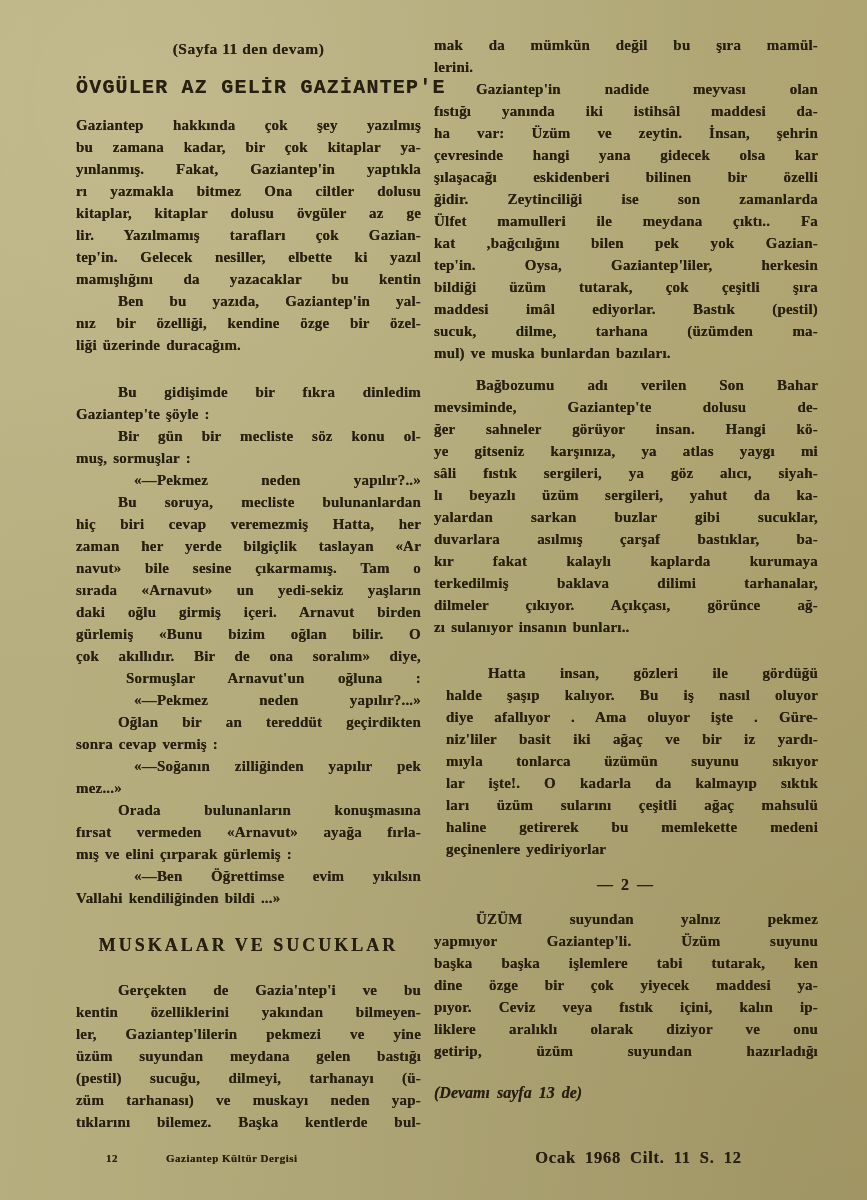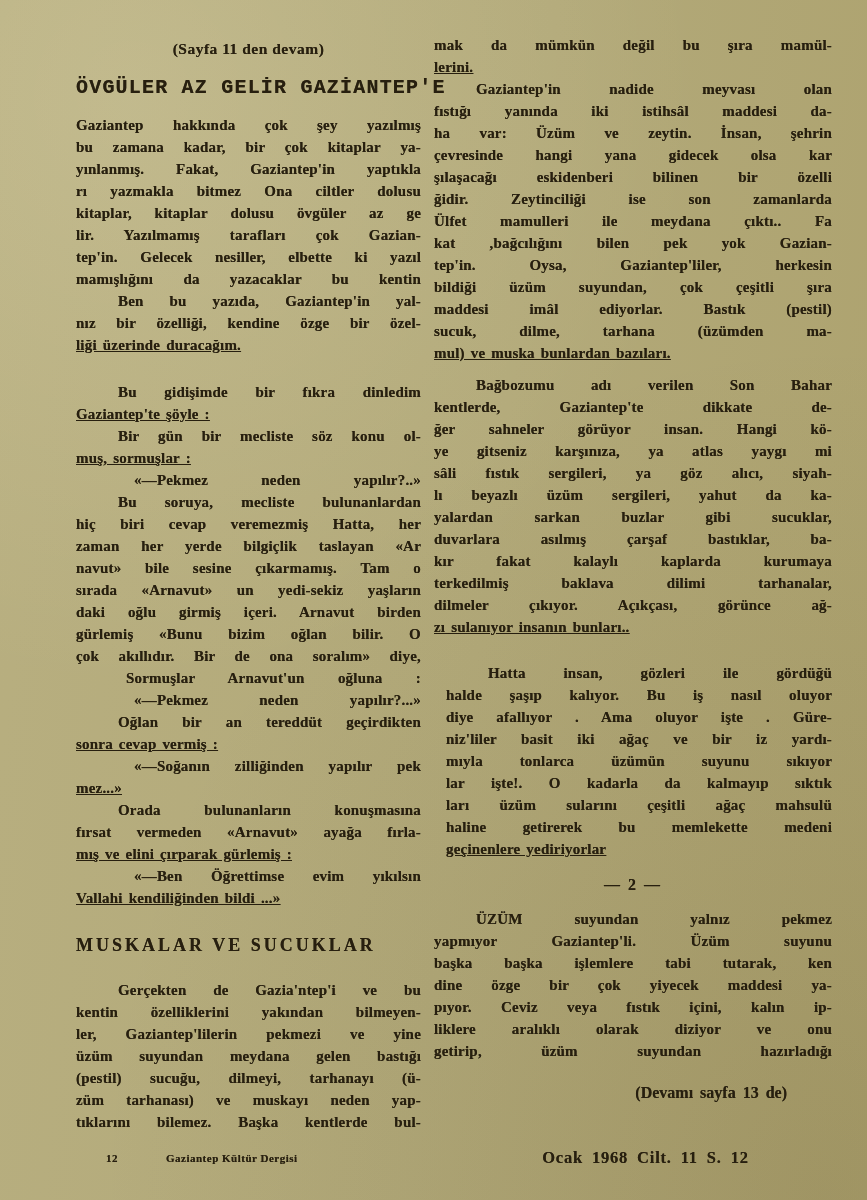--- a/index.html
+++ b/index.html
@@ -3,21 +3,21 @@
 <meta charset="utf-8">
 <style>
   html, body { margin: 0; padding: 0; background: #8a815a; }
   .page {
     position: relative;
     width: 867px;
     height: 1200px;
     box-sizing: border-box;
     overflow: hidden;
     display: flex;
-    padding: 34px 35px 30px 76px;
+    padding: 34px 49px 30px 76px;
     font-family: "Liberation Serif", "DejaVu Serif", serif;
     font-weight: 700;
     color: #271f0f;
     background:
       radial-gradient(120% 90% at 15% 8%, rgba(255,250,220,0.16), rgba(255,250,220,0) 55%),
       radial-gradient(140% 120% at 95% 100%, rgba(60,48,18,0.12), rgba(60,48,18,0) 60%),
       linear-gradient(97deg, #b8af80 0%, #b2a979 55%, #ada26e 100%);
     text-shadow: 0 0 0.6px rgba(39,31,15,0.75);
   }
   .col { display: flex; flex-direction: column; }
@@ -25,59 +25,61 @@
   .col-right { width: 398px; margin-left: 13px; }
 
   .line {
     font-size: 15px;
     line-height: 22px;
     letter-spacing: 0.2px;
     word-spacing: 2px;
     text-align: justify;
     text-align-last: justify;
   }
-  .line.endleft { text-align-last: left; text-decoration: underline; }
+  .line.endleft { text-align-last: left; }
 
   .cont-note {
     text-align: center;
     font-size: 15.5px;
     line-height: 22px;
     letter-spacing: 0.5px;
     margin: 4px 0 16px;
   }
   .article-title {
     text-align: center;
     white-space: nowrap;
     font-size: 20px;
     line-height: 24px;
     letter-spacing: 1.2px;
     margin: 0 0 14px;
     font-family: Liberation Mono, monospace;
   }
   .section-heading {
+    text-align: center;
     white-space: nowrap;
     font-size: 18px;
     line-height: 24px;
     letter-spacing: 3px;
     margin: 24px 0 22px;
   }
   .divider {
     text-align: center;
     font-size: 16px;
     line-height: 22px;
     letter-spacing: 2px;
     margin: 14px 0 12px;
   }
   .cont-next {
-    text-align: right;
+    text-align: left;
     padding-right: 45px;
     font-size: 16px;
     line-height: 22px;
     margin-top: 20px;
     word-spacing: 3px;
+    font-style: italic;
   }
   .footer-left {
     margin-top: auto;
     display: flex;
     align-items: baseline;
     padding-left: 30px;
     gap: 48px;
     font-size: 11px;
     line-height: 24px;
     letter-spacing: 0.5px;
@@ -188,28 +190,28 @@
         <div class="para">
           <div class="line" style="text-indent: 42px;">Gaziantep'in nadide meyvası olan</div>
           <div class="line">fıstığı yanında iki istihsâl maddesi da-</div>
           <div class="line">ha var: Üzüm ve zeytin. İnsan, şehrin</div>
           <div class="line">çevresinde hangi yana gidecek olsa kar</div>
           <div class="line">şılaşacağı eskidenberi bilinen bir özelli</div>
           <div class="line">ğidir. Zeytinciliği ise son zamanlarda</div>
           <div class="line">Ülfet mamulleri ile meydana çıktı.. Fa</div>
           <div class="line">kat ,bağcılığını bilen pek yok Gazian-</div>
           <div class="line">tep'in. Oysa, Gaziantep'liler, herkesin</div>
-          <div class="line">bildiği üzüm suyundan, çok çeşitli şıra</div>
+          <div class="line">bildiği üzüm tutarak, çok çeşitli şıra</div>
           <div class="line">maddesi imâl ediyorlar. Bastık (pestil)</div>
           <div class="line">sucuk, dilme, tarhana (üzümden ma-</div>
           <div class="line endleft">mul) ve muska bunlardan bazıları.</div>
         </div>
         <div class="para" style="margin-top: 10px;">
           <div class="line" style="text-indent: 42px;">Bağbozumu adı verilen Son Bahar</div>
-          <div class="line">kentlerde, Gaziantep'te dikkate de-</div>
+          <div class="line">mevsiminde, Gaziantep'te dolusu de-</div>
           <div class="line">ğer sahneler görüyor insan. Hangi kö-</div>
           <div class="line">ye gitseniz karşınıza, ya atlas yaygı mi</div>
           <div class="line">sâli fıstık sergileri, ya göz alıcı, siyah-</div>
           <div class="line">lı beyazlı üzüm sergileri, yahut da ka-</div>
           <div class="line">yalardan sarkan buzlar gibi sucuklar,</div>
           <div class="line">duvarlara asılmış çarşaf bastıklar, ba-</div>
           <div class="line">kır fakat kalaylı kaplarda kurumaya</div>
           <div class="line">terkedilmiş baklava dilimi tarhanalar,</div>
           <div class="line">dilmeler çıkıyor. Açıkçası, görünce ağ-</div>
           <div class="line endleft">zı sulanıyor insanın bunları..</div>

